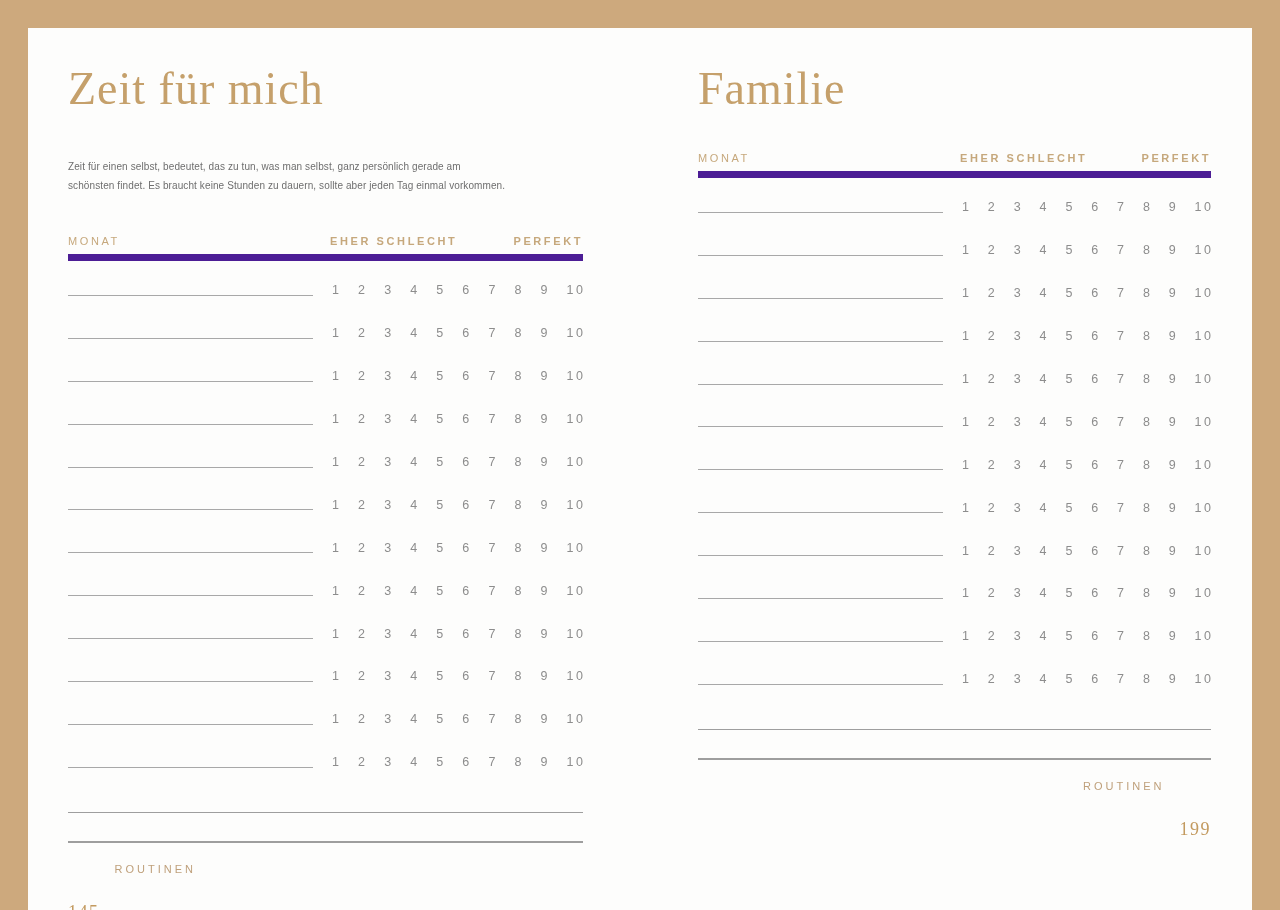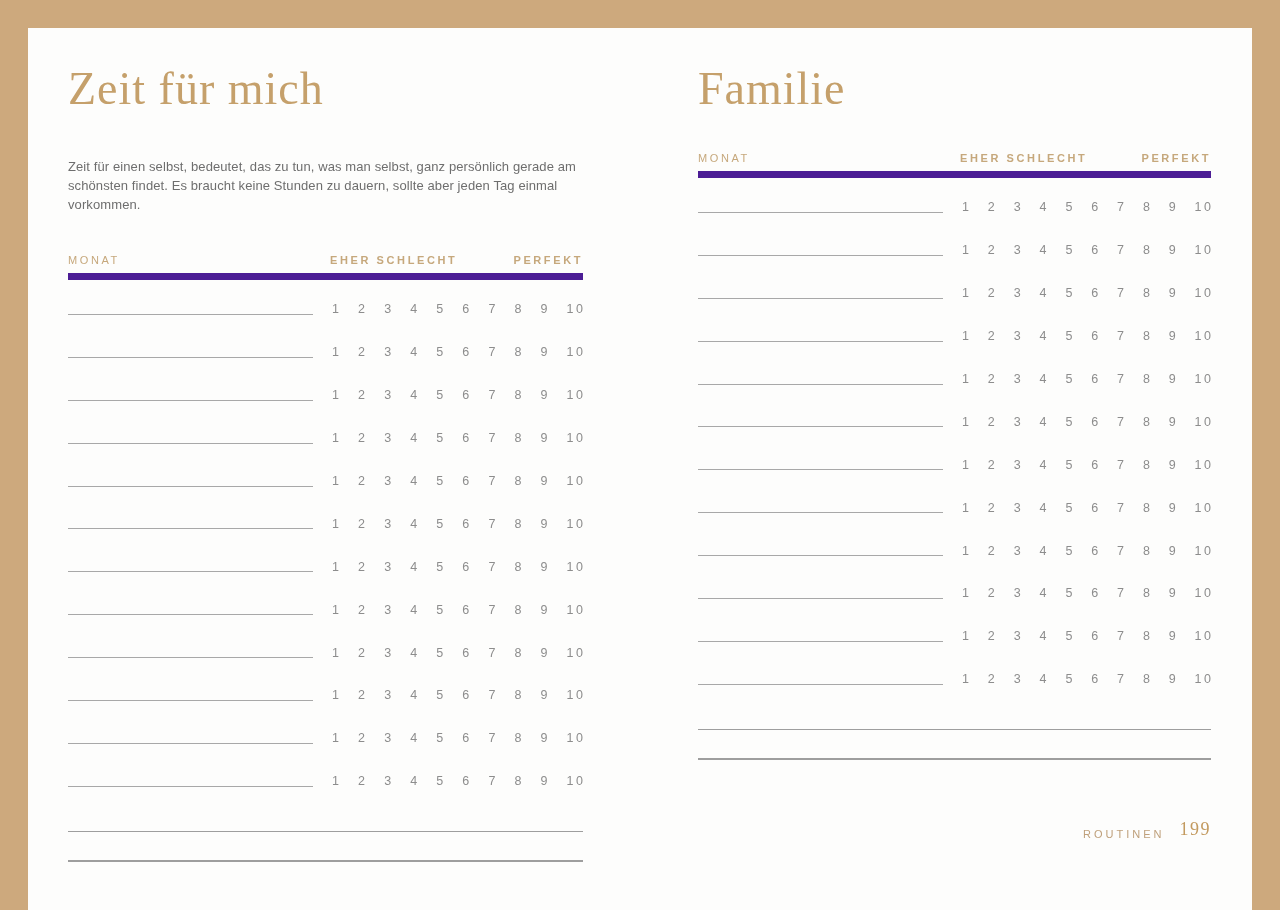--- a/index.html
+++ b/index.html
@@ -29,21 +29,21 @@
     margin: 0;
     font-family: "Liberation Serif", serif;
     font-weight: 400;
     font-size: 46px;
     line-height: 1;
     letter-spacing: 1px;
     color: #c5a06b;
   }
   .intro {
     margin: 45px 0 0 0;
-    font-size: 13px;
+    font-size: 10px;
     line-height: 19px;
     letter-spacing: 0.1px;
     color: #6e6e6e;
     white-space: pre-line;
   }
   .thead {
     margin-top: 40px;
     display: flex;
     align-items: center;
     font-size: 11px;
@@ -83,21 +83,21 @@
 
   .extra-line {
     height: 1.5px;
     background: #9e9e9e;
     margin-top: 28px;
   }
 
   .footer {
     margin-top: 20px;
     display: flex;
-    align-items: flex-end;
+    align-items: flex-start;
     gap: 15px;
     font-size: 11px;
     letter-spacing: 3px;
     color: #bfa07b;
   }
   .footer.align-right { justify-content: flex-end; }
   .footer .pagenum {
     font-family: "Liberation Serif", serif;
     font-size: 18px;
     letter-spacing: 1.5px;

